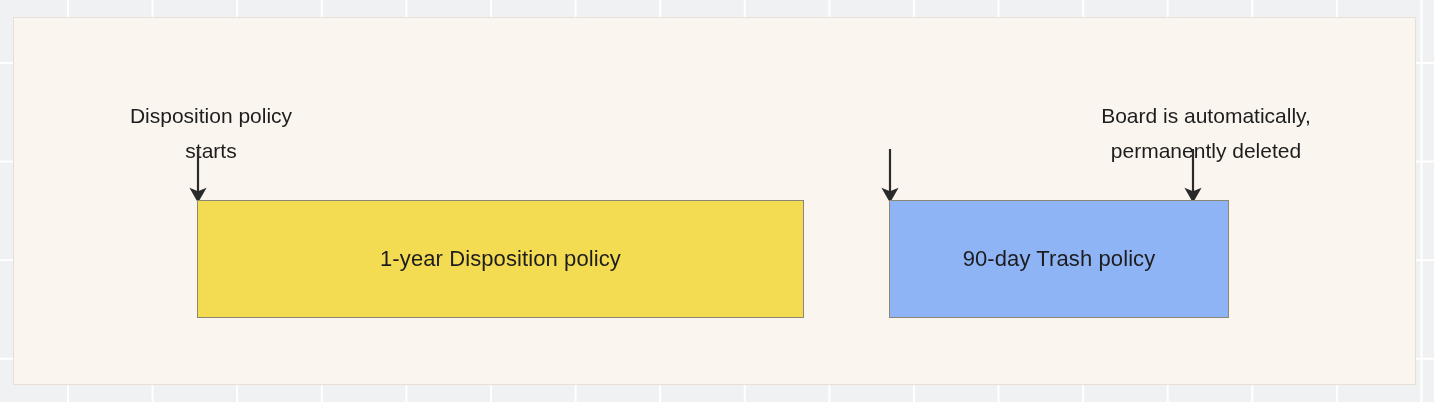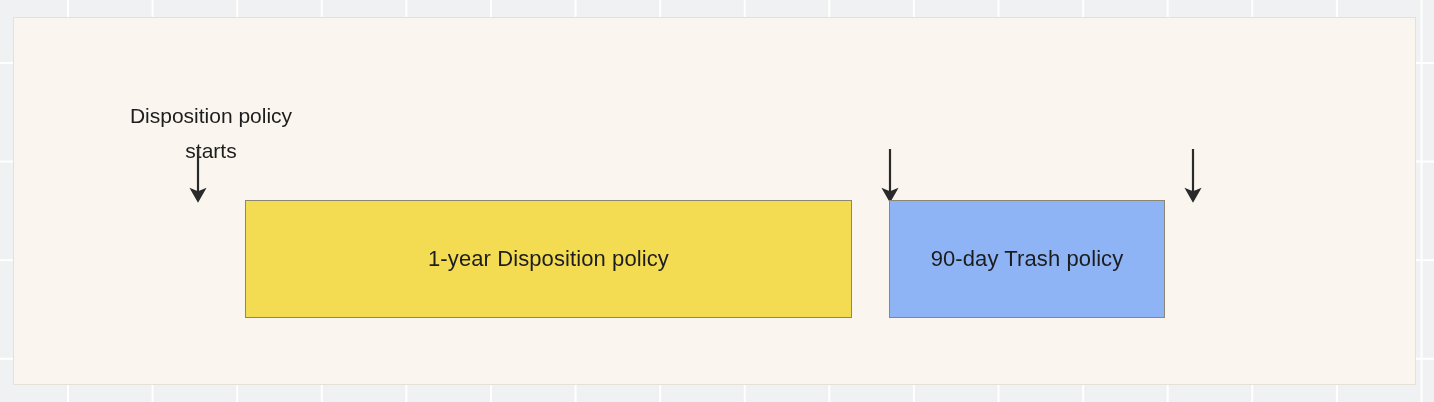--- a/index.html
+++ b/index.html
@@ -52,25 +52,24 @@
   .bar-label {
     font-size: 22px;
     color: #1d1d1d;
     letter-spacing: 0.1px;
     white-space: nowrap;
   }
   #bar-disposition {
     left: 197px;
     width: 607px;
     background: #f4dc52;
-    margin-left: 48px;
   }
   #bar-trash {
     left: 889px;
-    width: 276px;
+    width: 340px;
     background: #8eb4f5;
   }
 
   
   .annotation {
     position: absolute;
     text-align: center;
   }
   .annotation-text {
     font-size: 21px;
@@ -95,20 +94,24 @@
 <div id="canvas">
 
   <div class="card">
 
     <div class="annotation" id="ann-start">
       <div class="annotation-text">Disposition policy
 starts</div>
     </div>
 
 
+    <div class="annotation" id="ann-deleted">
+      <div class="annotation-text">Board is automatically,
+permanently deleted</div>
+    </div>
 
     <svg class="arrow" width="1403" height="368">
       <defs>
         <marker id="ah" markerWidth="9" markerHeight="9" refX="3.2" refY="4.5" orient="auto" markerUnits="strokeWidth">
           <path d="M0.4,0.6 L7.2,4.5 L0.4,8.4 L2.0,4.5 Z" fill="#2a2a2a"></path>
         </marker>
       </defs>
 
       <line x1="184" y1="131" x2="184" y2="176" stroke="#2a2a2a" stroke-width="2.2" marker-end="url(#ah)"></line>
 

